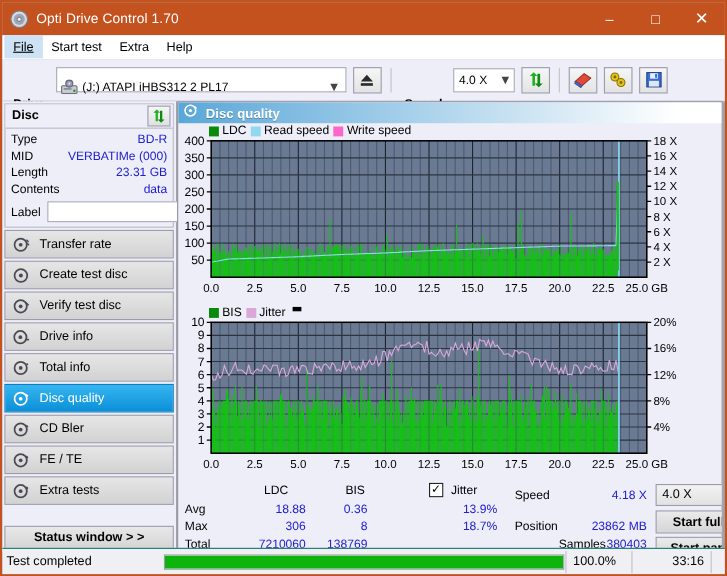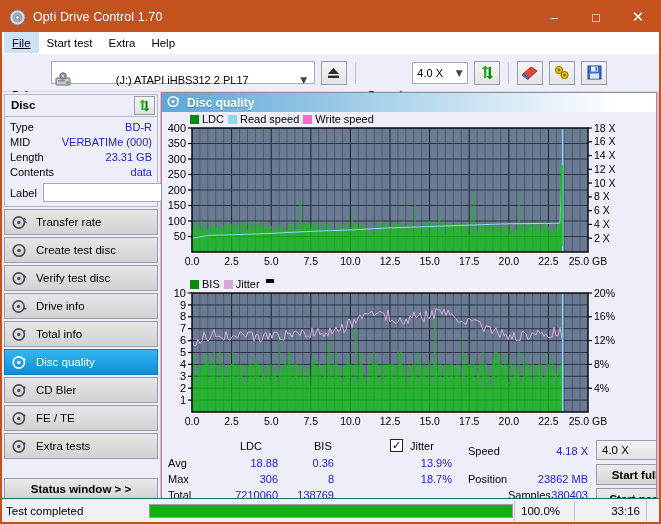--- a/index.html
+++ b/index.html
@@ -7,21 +7,21 @@
     margin: 0; padding: 0;
     width: 661px; height: 524px;
     font-family: "Liberation Sans", sans-serif;
     overflow: hidden;
     background: #f0f0f5;
   }
   #app {
     position: relative;
     width: 661px; height: 524px;
     border: 2px solid #c4521f;
-    background: #f9a8d4;
+    background: #a3a3a3;
     overflow: hidden;
   }
 
   
   .titlebar {
     height: 30px;
     background: #c4521f;
     display: flex;
     align-items: center;
     padding: 0 0 0 6px;
@@ -76,21 +76,20 @@
   }
   .tb-label { font-size: 11.5px; font-weight: bold; color: #000; padding: 0 4px; margin-top: 44px; }
   .drive-combo {
     flex: 0 0 264px;
     height: 23px;
     background: #fff;
     border: 1px solid #a9a9b8;
     display: flex; align-items: center;
     padding: 14px 2px 0 3px;
     font-size: 11px;
-    gap: 41px;
   }
   .drive-combo .dico { width: 16px; height: 15px; margin-right: 4px; flex: none; }
   .drive-combo .dtxt { flex: 1; white-space: nowrap; overflow: hidden; }
   .chev {
     width: 16px; text-align: center; font-size: 9px; color: #444;
     font-family: "DejaVu Sans", sans-serif;
   }
   .tb-btn {
     width: 26px; height: 24px;
     background: linear-gradient(#f6f6f6,#e3e3e3);

